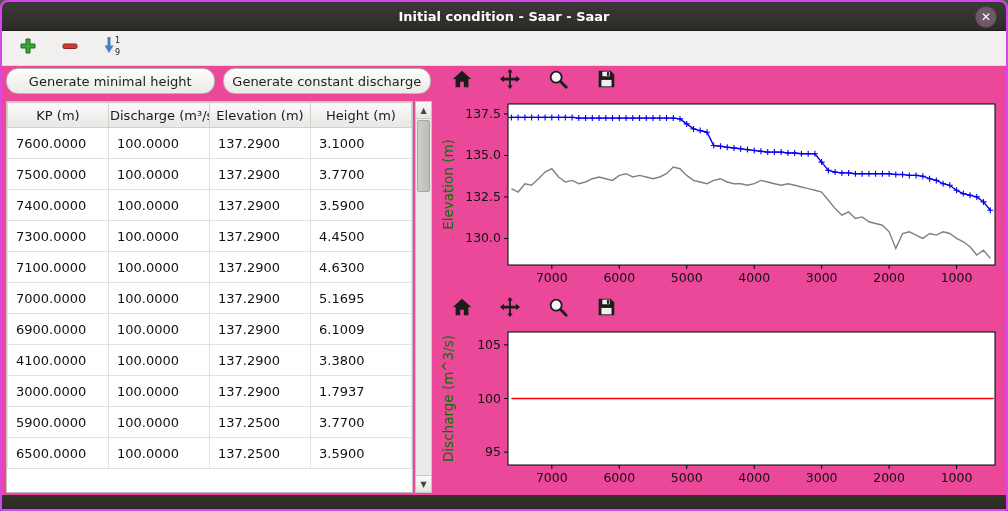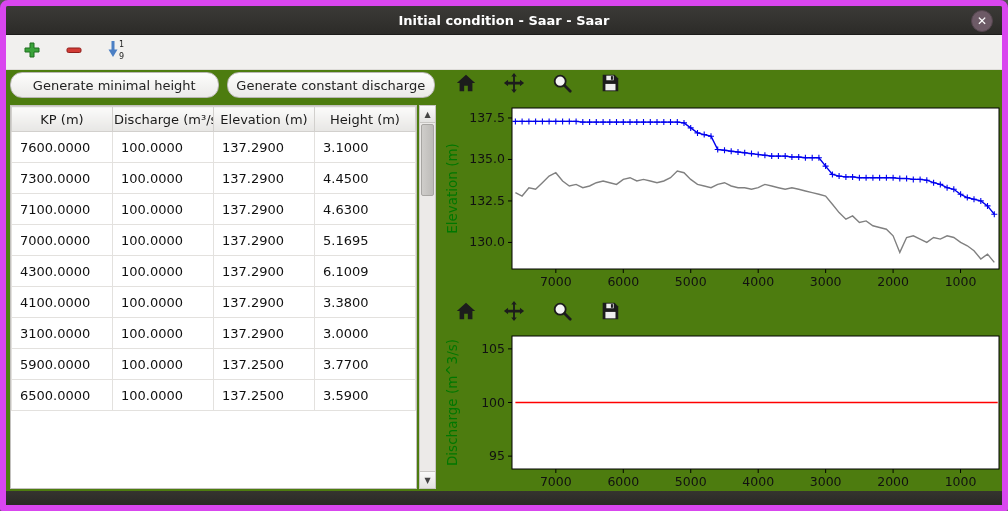--- a/index.html
+++ b/index.html
@@ -2,22 +2,22 @@
 <html><head>
 <meta charset="utf-8">
 <style>
   html,body{margin:0;padding:0;}
   body{
     width:1008px;height:511px;position:relative;
     font-family:"DejaVu Sans","Liberation Sans",sans-serif;
     background:#555;overflow:hidden;
   }
   .window{
-    position:absolute;inset:0;background:#4d7c0f;
-    border:6px solid #d946ef;border-radius:8px 8px 2px 2px;
+    position:absolute;inset:0;background:#ec4899;
+    border:2px solid #d946ef;border-radius:8px 8px 2px 2px;
     box-sizing:border-box;overflow:hidden;
   }
   
   .titlebar{
     height:28px;background:linear-gradient(#3b3a37,#2c2b28);
     display:flex;align-items:center;justify-content:center;position:relative;
     border-bottom:1px solid #1d1c1a;
   }
   .titlebar .title{color:#ffffff;font-size:13px;font-weight:bold;}
   .close-btn{
@@ -134,54 +134,66 @@
           </tr>
         </thead>
         <tbody>
             <tr>
               <td>7600.0000</td>
               <td>100.0000</td>
               <td>137.2900</td>
               <td>3.1000</td>
             </tr>
             <tr>
+              <td>7500.0000</td>
+              <td>100.0000</td>
+              <td>137.2900</td>
+              <td>3.7700</td>
+            </tr>
+            <tr>
+              <td>7400.0000</td>
+              <td>100.0000</td>
+              <td>137.2900</td>
+              <td>3.5900</td>
+            </tr>
+            <tr>
               <td>7300.0000</td>
               <td>100.0000</td>
               <td>137.2900</td>
               <td>4.4500</td>
             </tr>
             <tr>
               <td>7100.0000</td>
               <td>100.0000</td>
               <td>137.2900</td>
               <td>4.6300</td>
             </tr>
             <tr>
               <td>7000.0000</td>
               <td>100.0000</td>
               <td>137.2900</td>
               <td>5.1695</td>
             </tr>
             <tr>
-              <td>4300.0000</td>
+              <td>6900.0000</td>
               <td>100.0000</td>
               <td>137.2900</td>
               <td>6.1009</td>
             </tr>
             <tr>
               <td>4100.0000</td>
               <td>100.0000</td>
               <td>137.2900</td>
               <td>3.3800</td>
             </tr>
             <tr>
-              <td>3100.0000</td>
-              <td>100.0000</td>
-              <td>137.2900</td>
-              <td>3.0000</td>
+              <td>3000.0000</td>
+              <td>100.0000</td>
+              <td>137.2900</td>
+              <td>1.7937</td>
             </tr>
             <tr>
               <td>5900.0000</td>
               <td>100.0000</td>
               <td>137.2500</td>
               <td>3.7700</td>
             </tr>
             <tr>
               <td>6500.0000</td>
               <td>100.0000</td>

